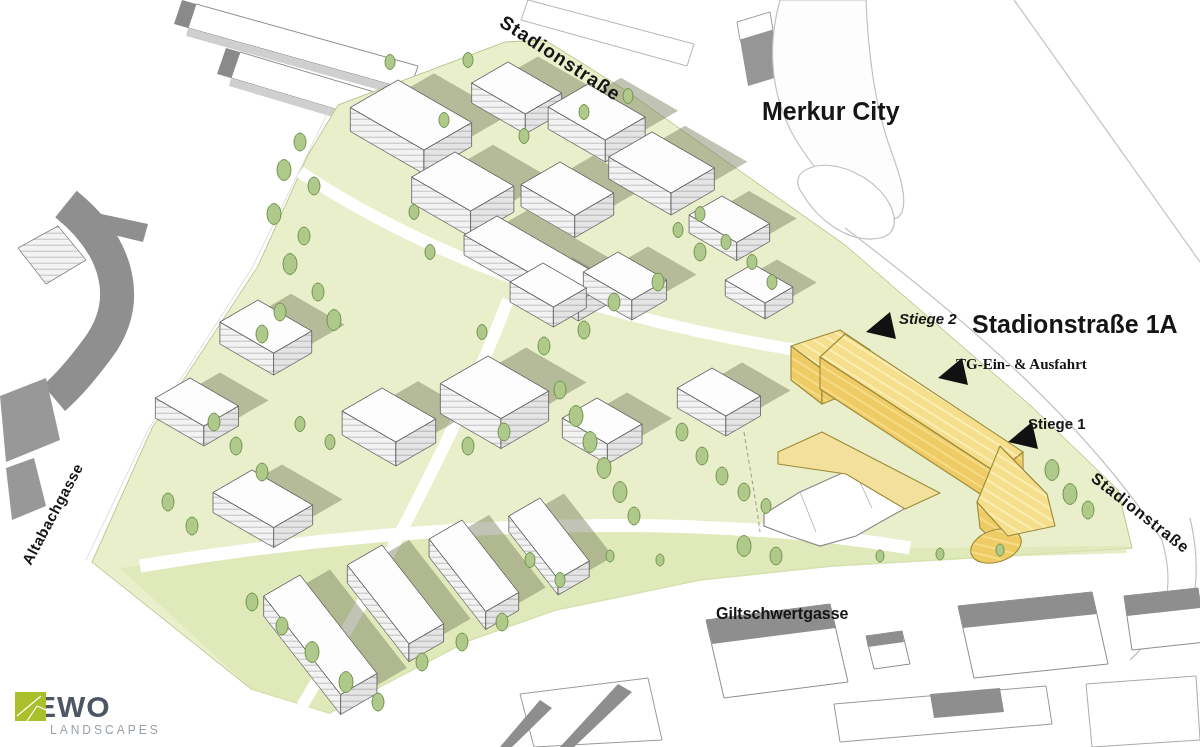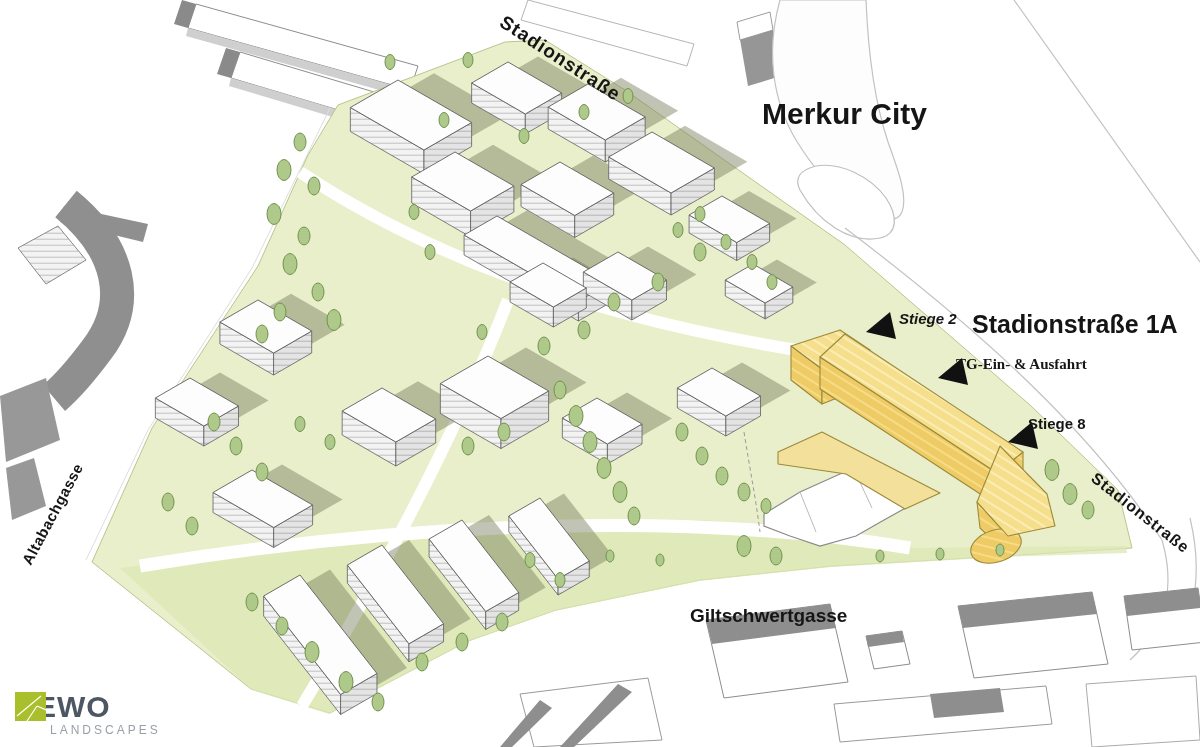--- a/index.html
+++ b/index.html
@@ -2,30 +2,30 @@
 <html><head>
 <meta charset="utf-8">
 <style>
   html,body{margin:0;padding:0;background:#fff;}
   .stage{position:relative;width:1200px;height:747px;background:#ffffff;overflow:hidden;
          font-family:"Liberation Sans",sans-serif;}
   .stage svg{position:absolute;left:0;top:0;}
   .lbl{position:absolute;font-weight:bold;color:#151515;white-space:nowrap;line-height:1;}
   #lbl-stadion-top{left:507px;top:12px;transform:rotate(33deg);transform-origin:0 0;
       font-size:19px;letter-spacing:1px;}
-  #lbl-merkur{left:762px;top:99px;font-size:30px;}
+  #lbl-merkur{left:762px;top:99px;font-size:25px;}
   #lbl-stiege2{left:899px;top:311px;font-size:15px;font-style:italic;}
   #lbl-project{left:972px;top:312px;font-size:25px;}
   #lbl-tg{left:956px;top:357px;font-size:15px;font-family:Liberation Serif, serif;}
   #lbl-stiege1{left:1028px;top:416px;font-size:15px;}
   #lbl-stadion-right{left:1098px;top:470px;transform:rotate(38deg);transform-origin:0 0;
       font-size:16px;letter-spacing:1px;}
   #lbl-alta{left:26px;top:556px;transform:rotate(-62deg);transform-origin:0 50%;
       font-size:15px;letter-spacing:0.5px;}
-  #lbl-gilt{left:690px;top:606px;font-size:19px;}
+  #lbl-gilt{left:716px;top:606px;font-size:16px;}
   .logo{position:absolute;left:15px;top:692px;}
   .logo-row{display:flex;align-items:flex-start;}
   .logo-word{font-size:30px;font-weight:bold;color:#4d5663;letter-spacing:1px;line-height:1;}
   .logo-mark{margin-left:4px;margin-top:1px;}
   .logo-sub{font-size:12px;color:#99a0a8;letter-spacing:3px;margin-left:35px;margin-top:1px;text-align:center;}
 </style>
 </head>
 <body>
 
 <div class="stage">
@@ -327,21 +327,21 @@
           <polygon points="24,0 30,27 0,20"></polygon>
         </g>
   </g>
 </svg>
 
 <div class="lbl" id="lbl-stadion-top">Stadionstraße</div>
 <div class="lbl" id="lbl-merkur">Merkur City</div>
 <div class="lbl" id="lbl-stiege2">Stiege 2</div>
 <div class="lbl" id="lbl-project">Stadionstraße 1A</div>
 <div class="lbl" id="lbl-tg">TG-Ein- &amp; Ausfahrt</div>
-<div class="lbl" id="lbl-stiege1">Stiege 8</div>
+<div class="lbl" id="lbl-stiege1">Stiege 1</div>
 <div class="lbl" id="lbl-stadion-right">Stadionstraße</div>
 <div class="lbl" id="lbl-alta">Altabachgasse</div>
 <div class="lbl" id="lbl-gilt">Giltschwertgasse</div>
 
 <div class="logo">
   <div class="logo-row">
     <span class="logo-word">YEWO</span>
     <span class="logo-mark">
       <svg width="31" height="29">
             <rect width="31" height="29" fill="#A9BF2B"></rect>

